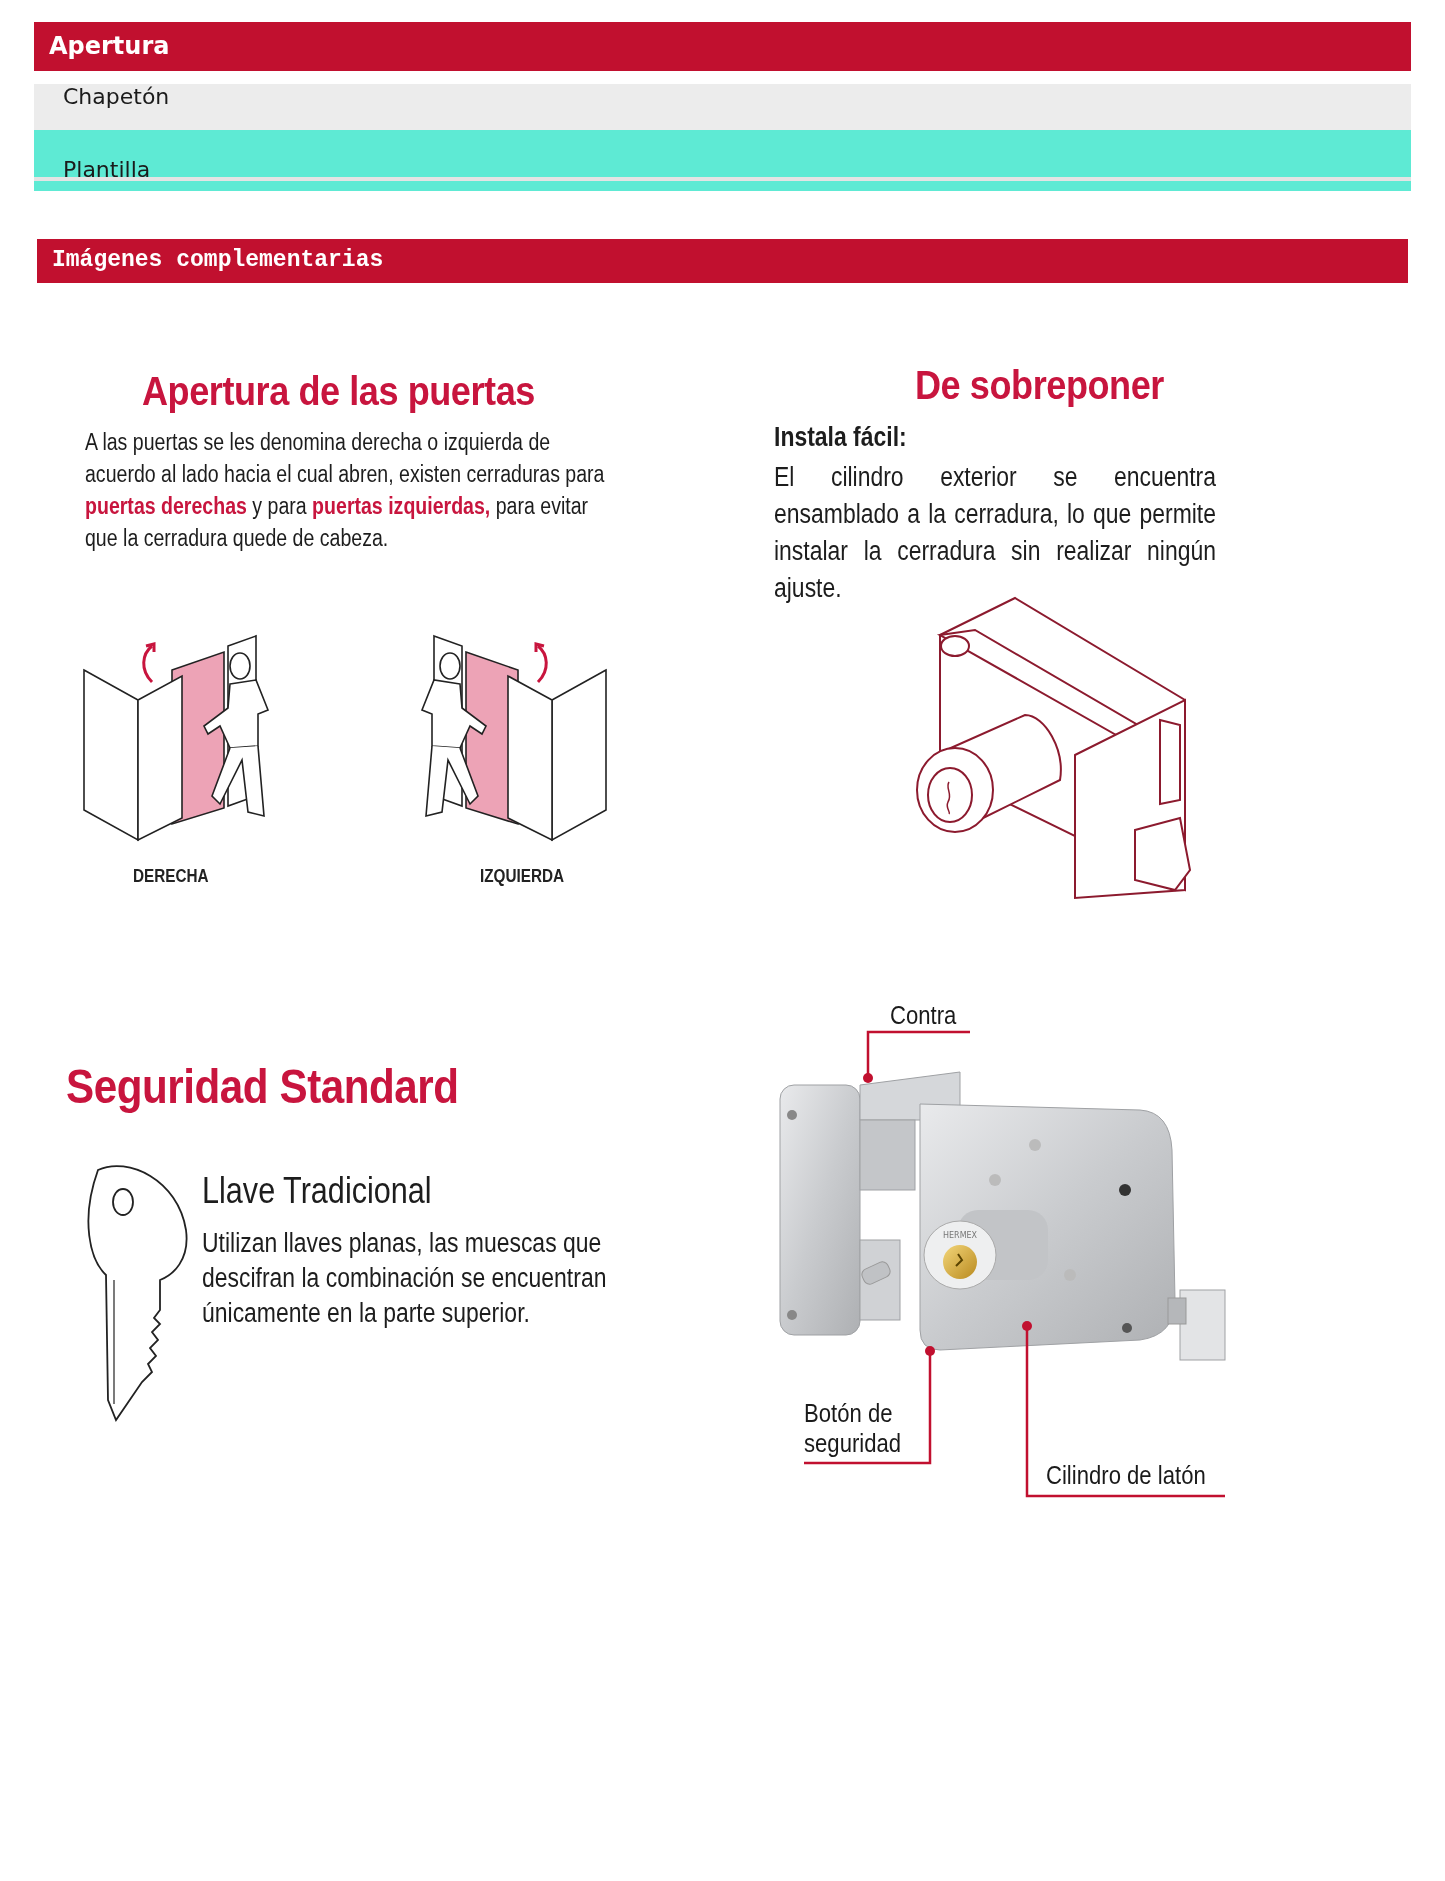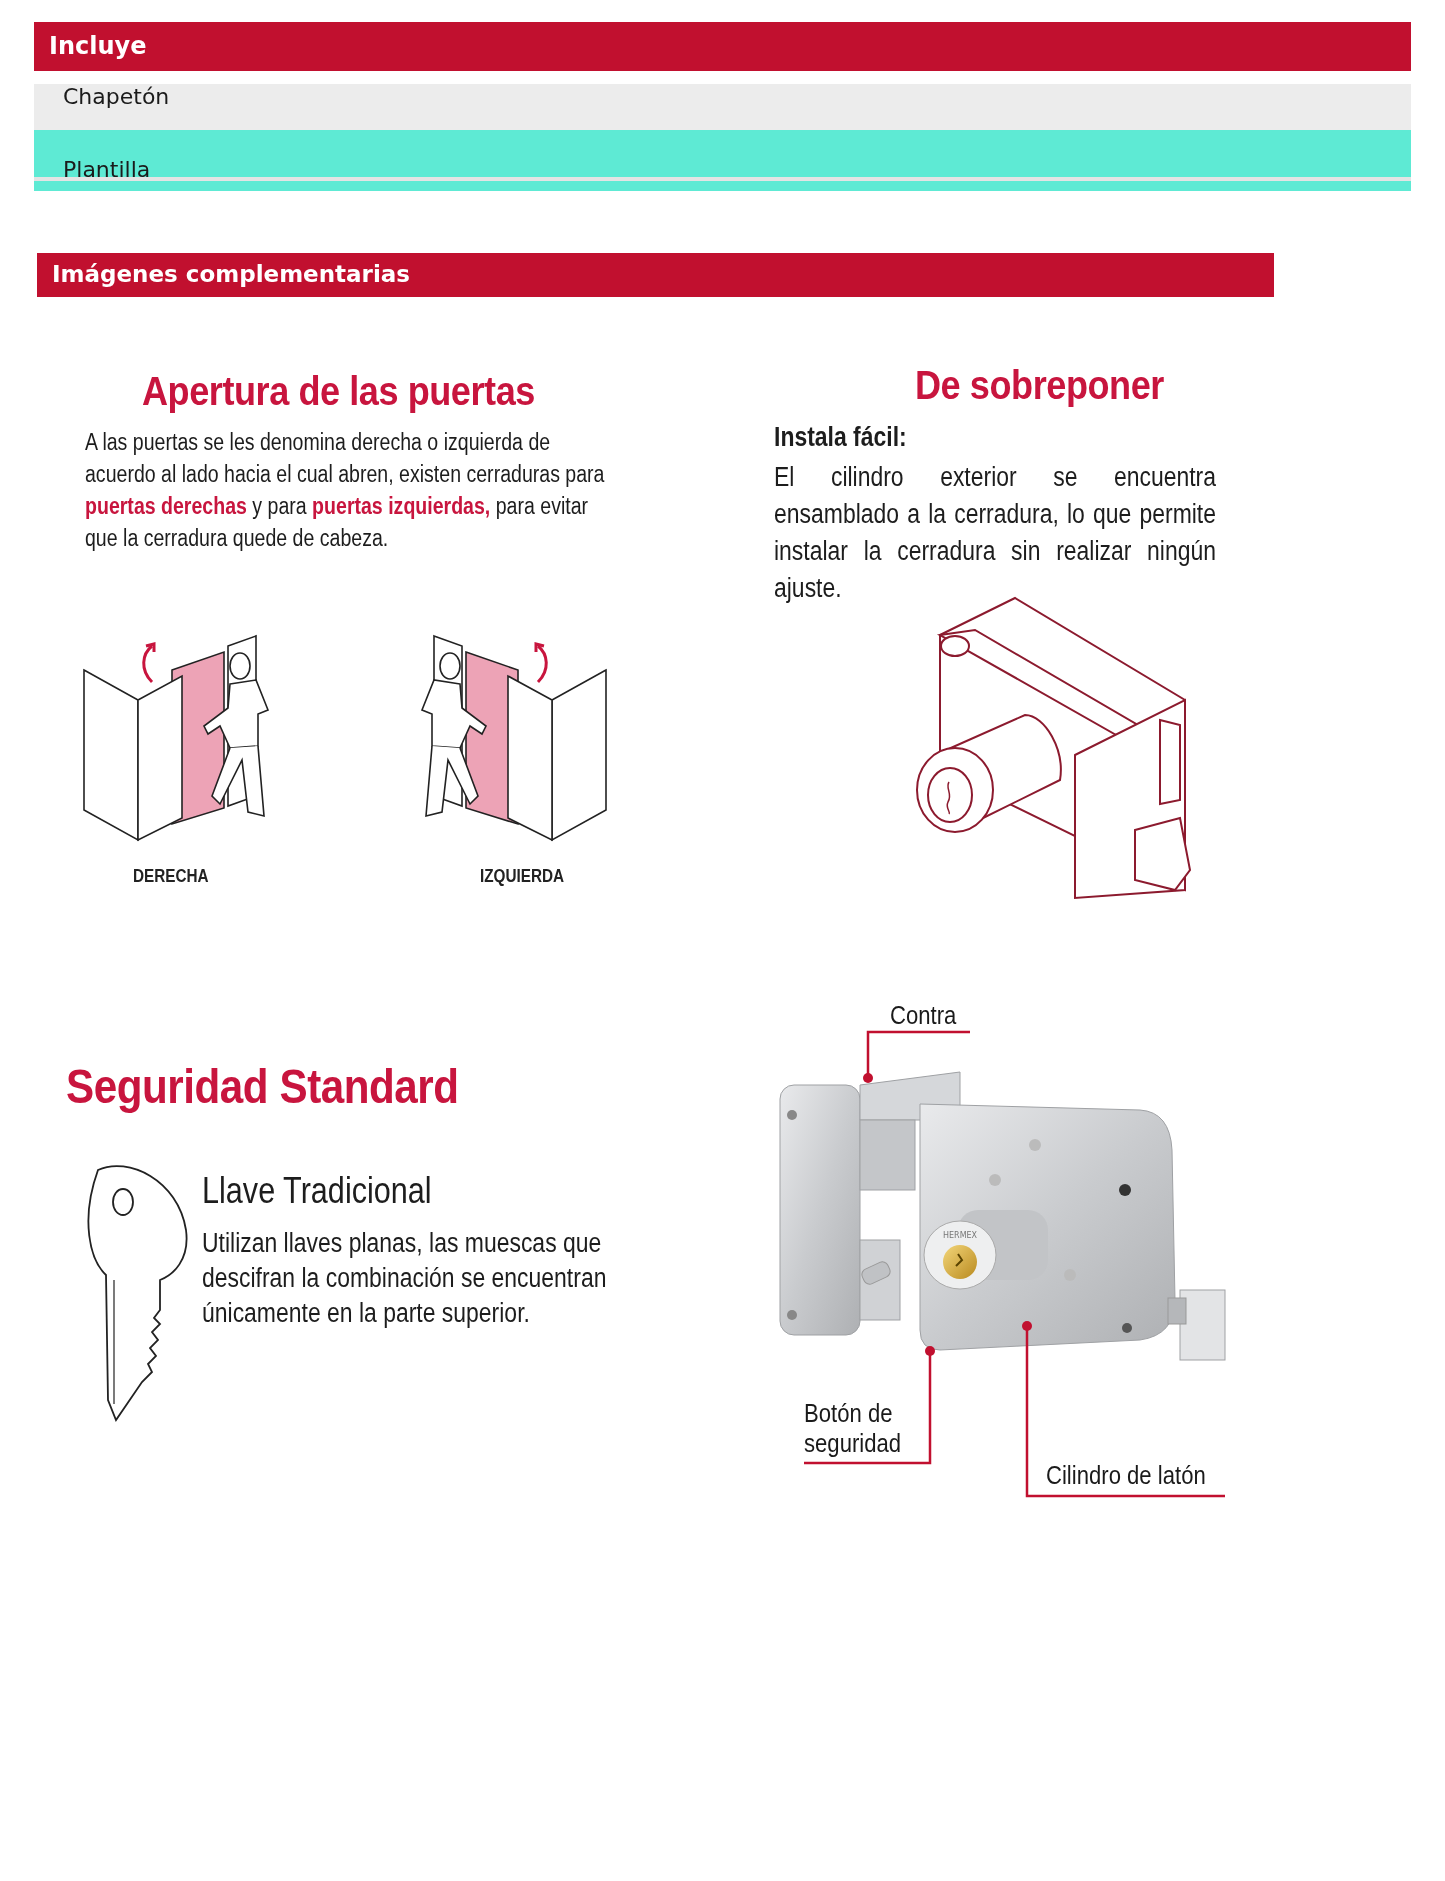--- a/index.html
+++ b/index.html
@@ -1,21 +1,21 @@
 <!DOCTYPE html>
 <html><head>
 <meta charset="utf-8">
 <style>
   * { box-sizing: border-box; margin: 0; padding: 0; }
   html, body { width: 1445px; height: 1881px; background: #ffffff; overflow: hidden; }
   body { font-family: "DejaVu Sans", sans-serif; color: #1a1a1a; position: relative; }
 
   .bar { position: absolute; background: #c1102f; color: #fff; font-weight: bold; }
   #bar-incluye { left: 34px; top: 22px; width: 1377px; height: 49px; font-size: 24px; padding: 10px 0 0 15px; }
-  #bar-imagenes { left: 37px; top: 253px; width: 1237px; height: 44px; font-size: 23px; padding: 8px 0 0 15px; }
+  #bar-imagenes { left: 37px; top: 239px; width: 1371px; height: 44px; font-size: 23px; padding: 8px 0 0 15px; font-family: Liberation Mono, monospace; }
 
   .inc-row { position: absolute; left: 34px; width: 1377px; font-size: 22px; padding-left: 29px; font-family: "DejaVu Sans", sans-serif; color: #1b1b1b; }
   #row-0 { top: 84px; height: 46px; background: #ececec; padding-top: 0; }
   #row-1 { top: 130px; height: 61px; background: #5eead4; padding-top: 27px; }
   #row-sep { position: absolute; left: 34px; top: 177px; width: 1377px; height: 4px; background: #e4e4e4; }
   .red-title { position: absolute; color: #c8153e; font-weight: bold; font-family: "Liberation Sans", sans-serif; letter-spacing: -0.5px; }
   .body-text { position: absolute; font-family: "Liberation Sans", sans-serif; color: #1d1d1d; }
   .hl { color: #c8153e; font-weight: bold; }
 
   #t-apertura { left: 142px; top: 368px; font-size: 41px; transform: scaleX(0.88); transform-origin: left top; }
@@ -36,21 +36,21 @@
   .label { position: absolute; font-family: "Liberation Sans", sans-serif; font-size: 26px; color: #1a1a1a; transform: scaleX(0.85); transform-origin: left top; line-height: 30px; }
   #lbl-contra { left: 890px; top: 1000px; }
   #lbl-boton { left: 804px; top: 1398px; }
   #lbl-cilindro { left: 1046px; top: 1460px; }
 
   svg { position: absolute; overflow: visible; }
 </style>
 </head>
 <body>
 
-<div id="bar-incluye" class="bar">Incluye</div>
+<div id="bar-incluye" class="bar">Apertura</div>
 <div id="row-0" class="inc-row">Chapetón</div>
 <div id="row-1" class="inc-row">Plantilla</div>
 <div id="row-sep"></div>
 
 <div id="bar-imagenes" class="bar">Imágenes complementarias</div>
 
 <div id="t-apertura" class="red-title">Apertura de las puertas</div>
 <div id="p-apertura" class="body-text"><span>A las puertas se les denomina derecha o izquierda de acuerdo al lado hacia el cual abren, existen cerraduras para </span><span class="hl">puertas derechas</span><span> y para </span><span class="hl">puertas izquierdas,</span><span> para evitar que la cerradura quede de cabeza.</span></div>
 
 <svg style="left:80px;top:630px" width="220" height="220" viewBox="0 0 220 220" fill="none" stroke="#222" stroke-width="1.6">

